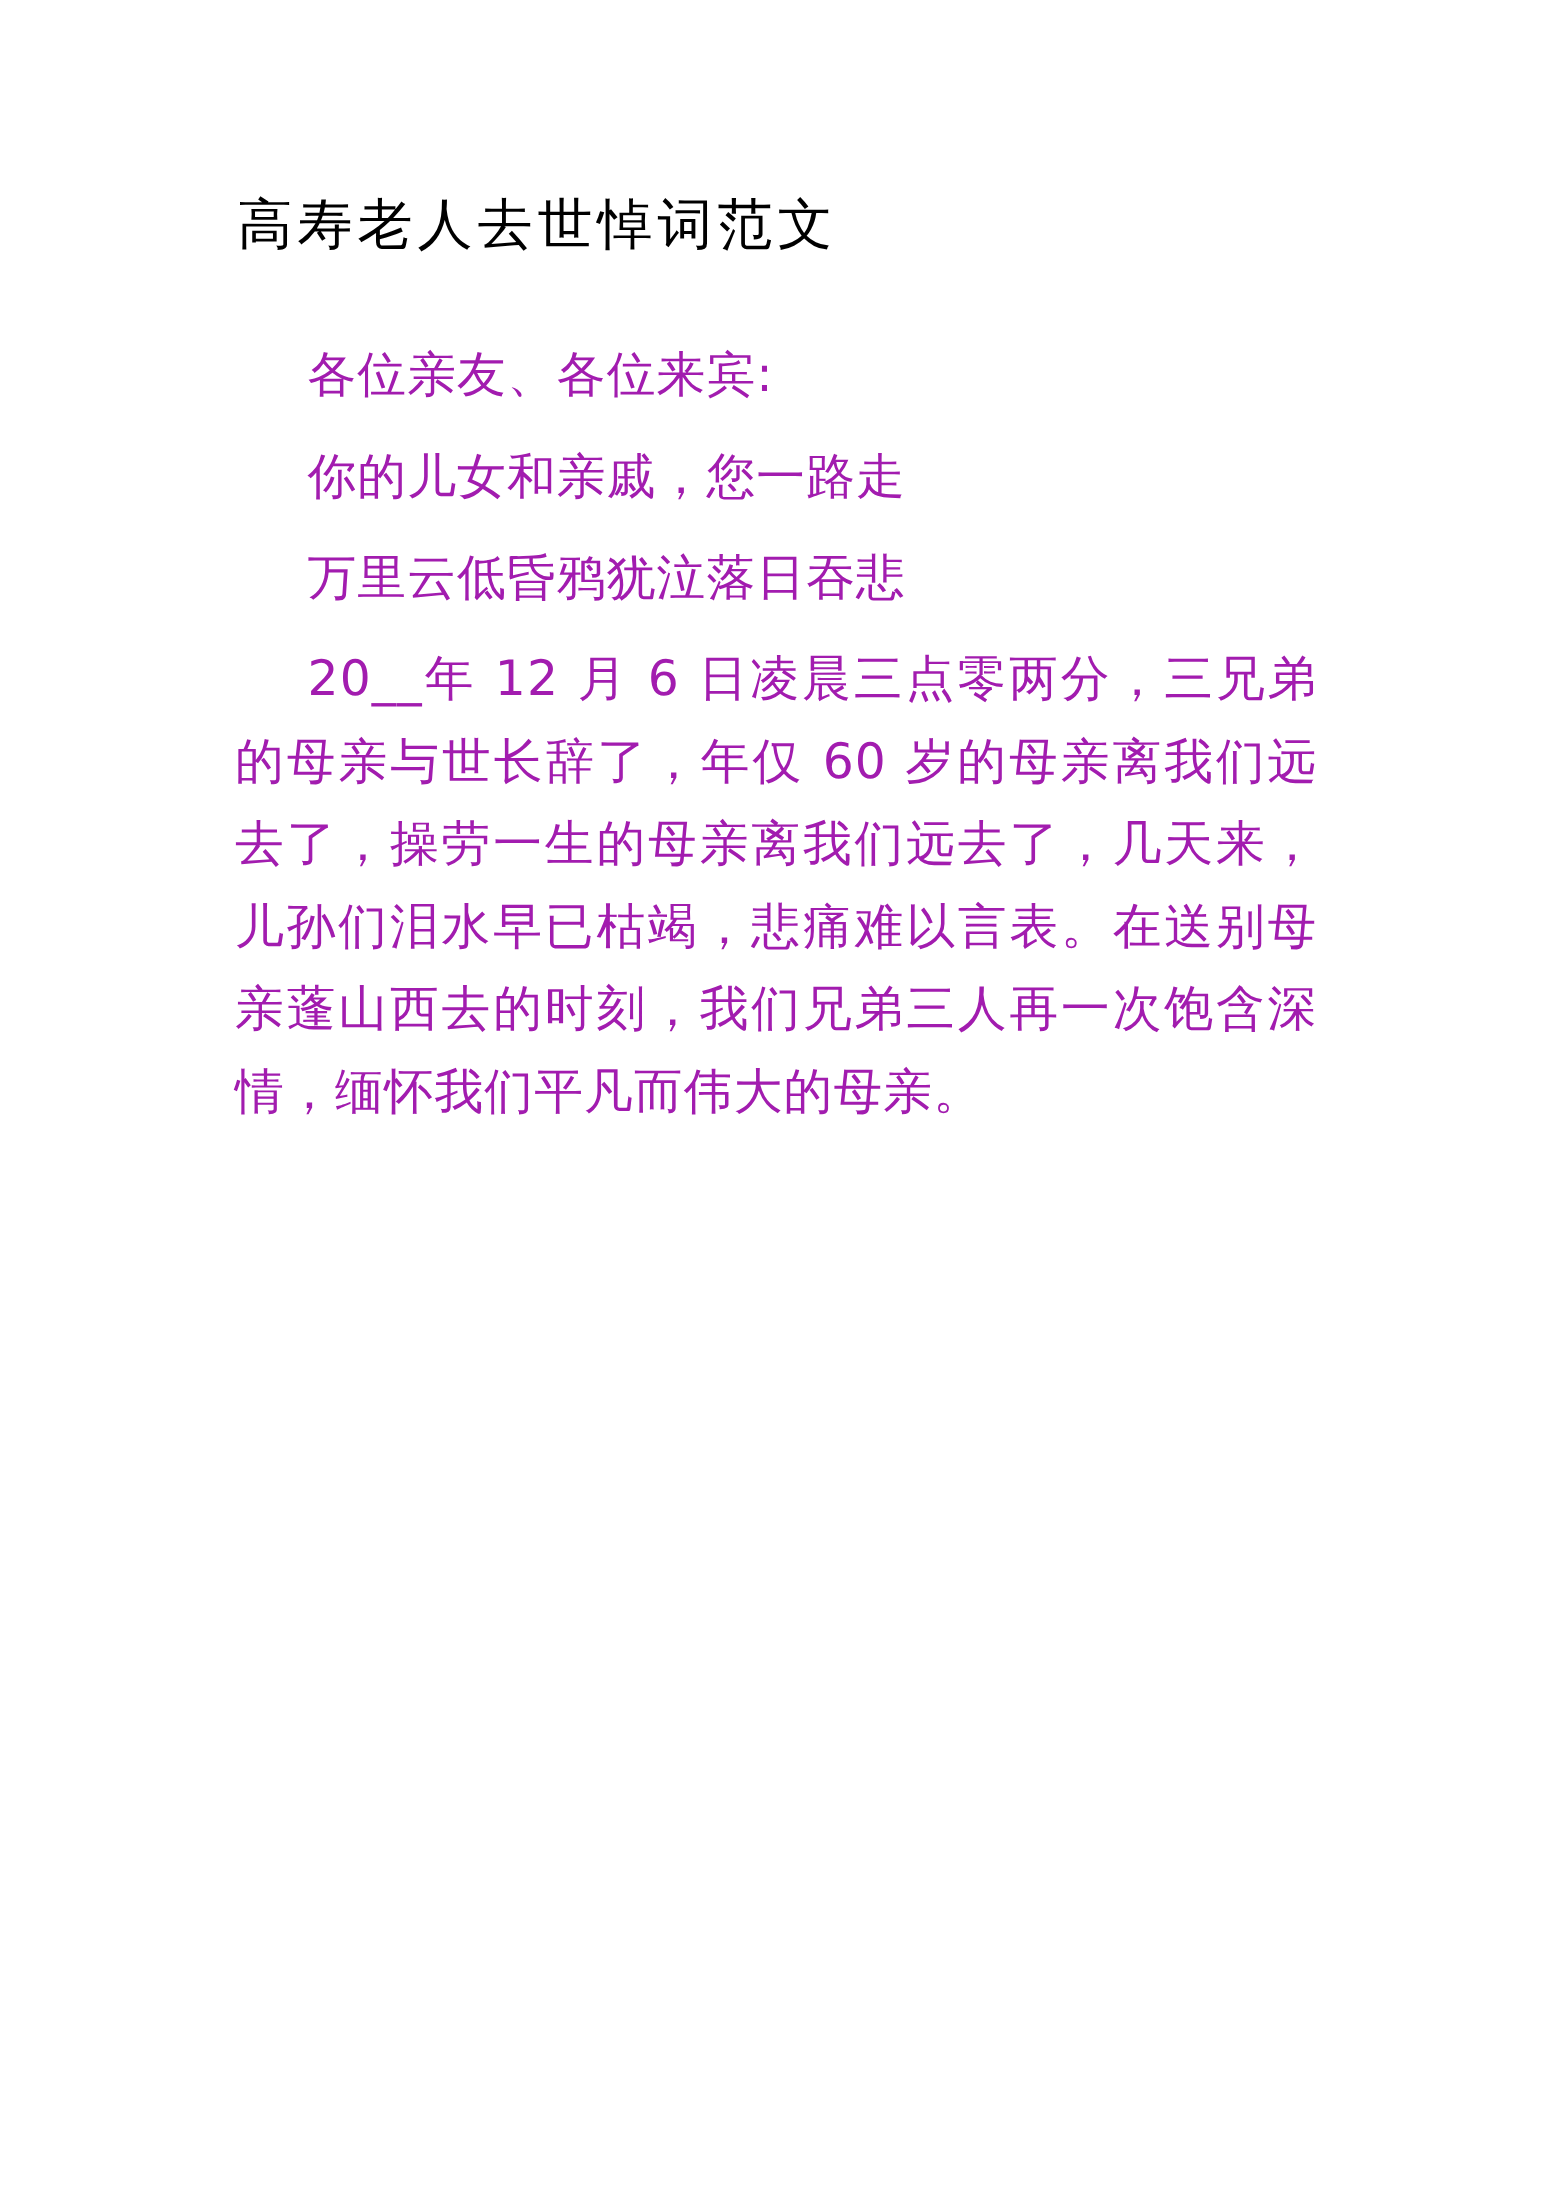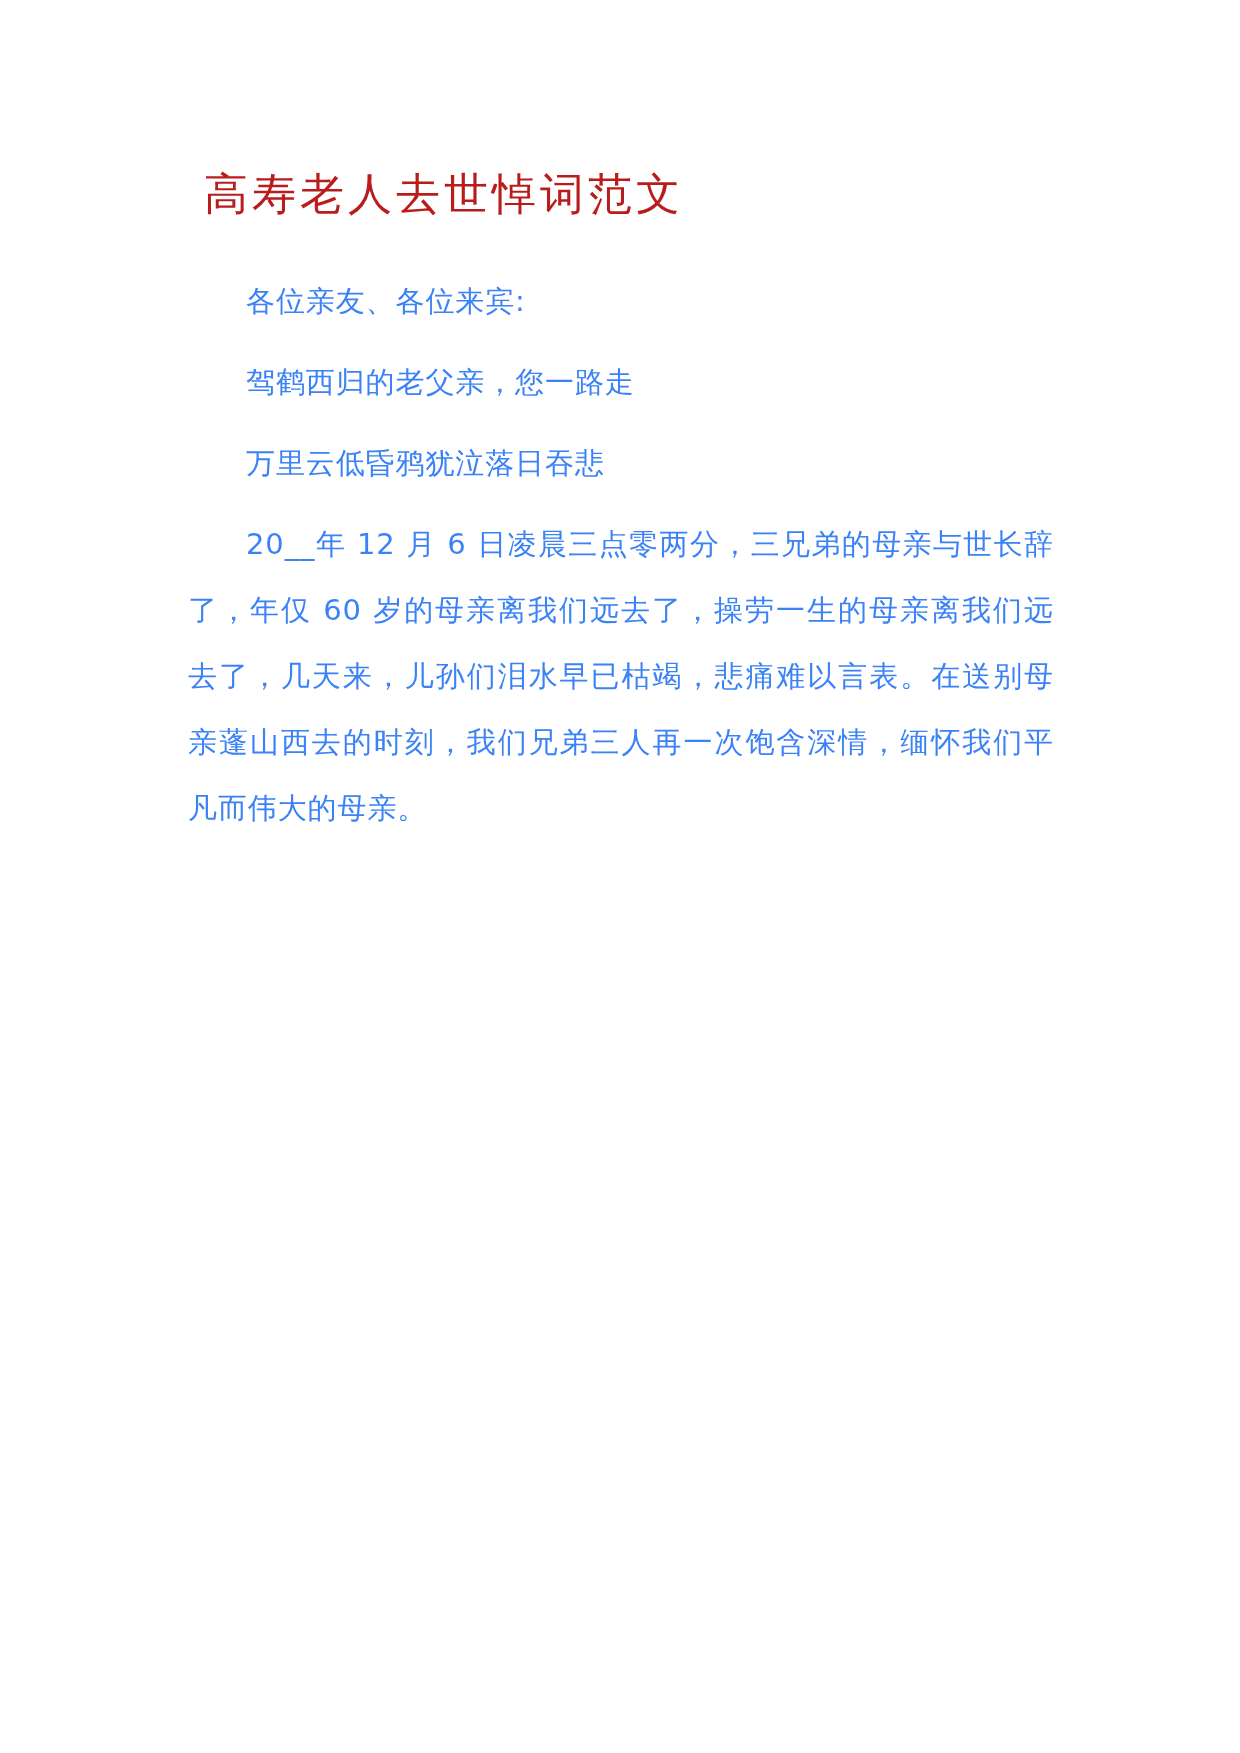--- a/index.html
+++ b/index.html
@@ -20,51 +20,51 @@
       left: 0;
       top: 0;
       width: 1240px;
       height: 1753px;
       background: #ffffff;
     }
     .doc-title {
       position: absolute;
       left: 190px;
       top: 152px;
-      margin: 14px;
+      margin: 0;
       font-size: 44px;
       font-weight: normal;
       letter-spacing: 4px;
       line-height: 56px;
       white-space: nowrap;
-      color: #b91c1c;
+      color: #000000;
     }
     .body {
       position: absolute;
       left: 188px;
       top: 268px;
       width: 866px;
     }
     .para {
       margin: 0 0 15px 0;
-      font-size: 29px;
+      font-size: 39px;
       line-height: 66px;
       text-indent: 58px;
       letter-spacing: 0.9px;
       text-align: justify;
       text-align-last: left;
       word-break: break-all;
-      color: #3b82f6;
+      color: #a21caf;
     }
   </style>
 </head>
 <body>
 
 <div class="page">
   <h1 class="doc-title">高寿老人去世悼词范文</h1>
 
   <div class="body">
     <p class="para">各位亲友、各位来宾:</p>
-    <p class="para">驾鹤西归的老父亲，您一路走</p>
+    <p class="para">你的儿女和亲戚，您一路走</p>
     <p class="para">万里云低昏鸦犹泣落日吞悲</p>
     <p class="para">20__年 12 月 6 日凌晨三点零两分，三兄弟的母亲与世长辞了，年仅 60 岁的母亲离我们远去了，操劳一生的母亲离我们远去了，几天来，儿孙们泪水早已枯竭，悲痛难以言表。在送别母亲蓬山西去的时刻，我们兄弟三人再一次饱含深情，缅怀我们平凡而伟大的母亲。</p>
   </div>
 </div>
 
 </body></html>

